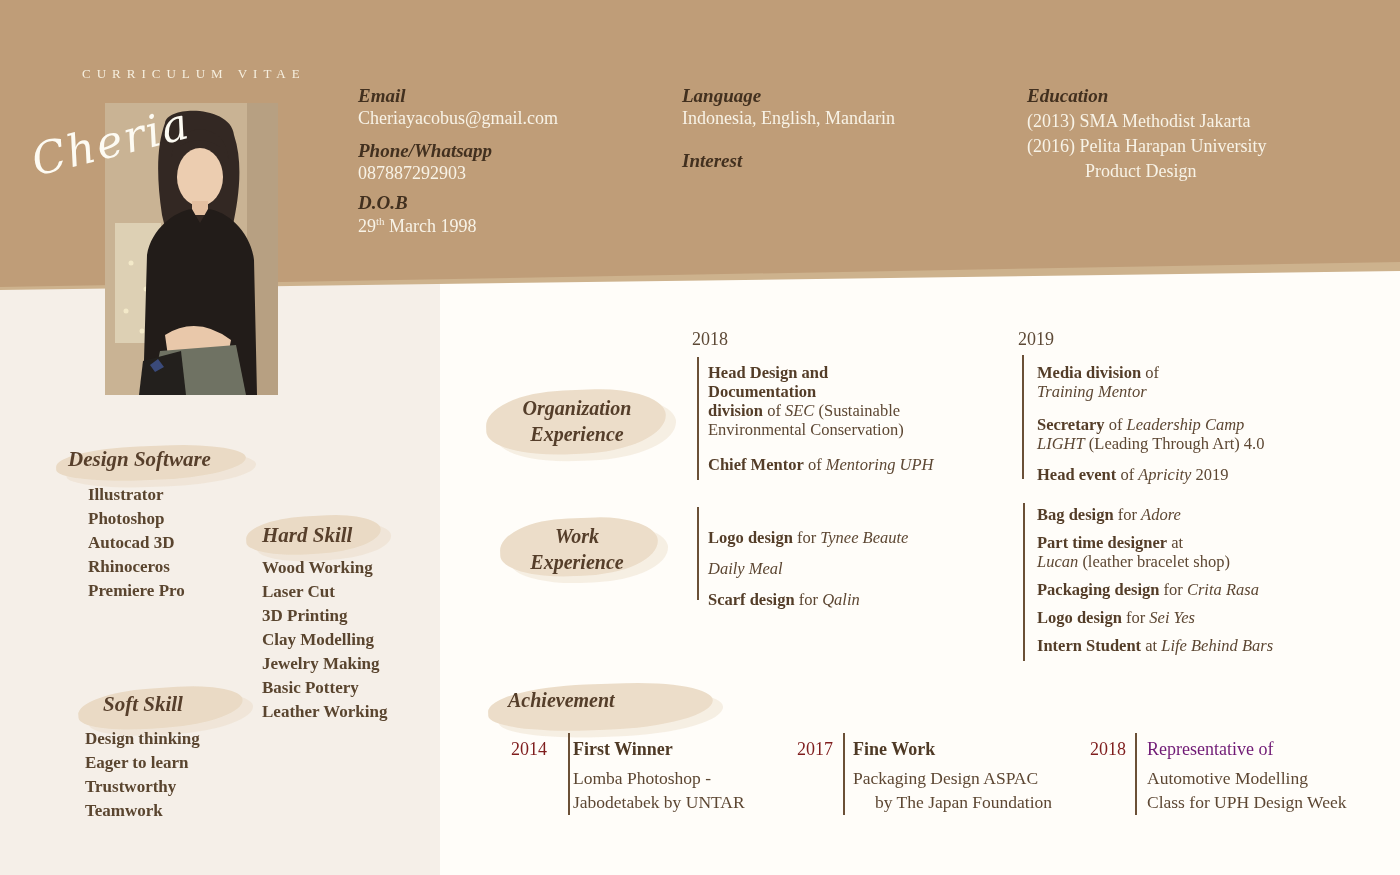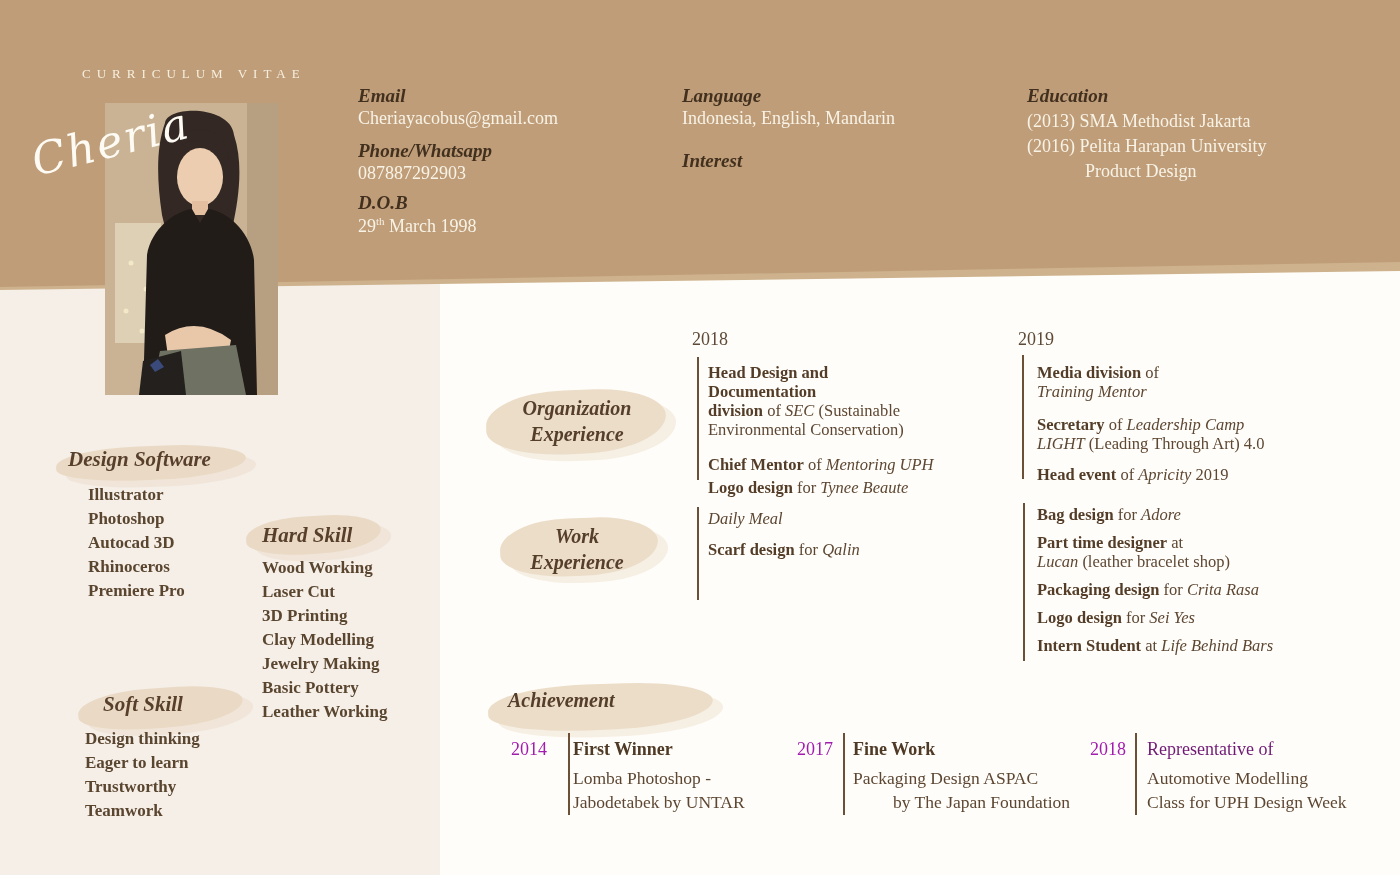--- a/index.html
+++ b/index.html
@@ -29,21 +29,21 @@
         line-height:26px;text-align:center;}
   .ach-title-text{position:absolute;font-weight:700;font-style:italic;font-size:20px;color:#553e2a;}
   .year{position:absolute;font-size:18px;color:#5d4936;}
   .vrule{position:absolute;width:2px;background:#6b5037;}
   .rich-col{position:absolute;font-size:16.5px;line-height:19px;color:#5d4733;}
   .rich{white-space:pre-line;}
   .rich span.b{font-weight:700;color:#543d28;}
   .rich span.i{font-style:italic;}
   .mb16{margin-bottom:16px;font-family:Liberation Serif, serif;}.mb14{margin-bottom:14px;}.mb12{margin-bottom:12px;}.mb9{margin-bottom:9px;}
   .align-right{}
-  .ach-year{position:absolute;font-size:18px;color:#a21caf;}
+  .ach-year{position:absolute;font-size:18px;color:#7f1d1d;}
   .ach-head{position:absolute;font-size:18px;font-weight:700;color:#4f3a26;}
   .ach-head.regular{font-weight:400;color:#701a75;}
   .ach-line{position:absolute;font-size:17.5px;color:#5d4733;}
   .edu-lines div{line-height:25px;}
   .edu-indent{padding-left:58px;}
 </style>
 </head>
 <body>
 
 <div class="page">
@@ -155,21 +155,21 @@
     <div class="rich"><span class="b">Head event</span><span> of </span><span class="i">Apricity</span><span> 2019</span></div>
   </div>
 
   <div class="brush" style="left:500px;top:518px;width:158px;height:58px;transform:rotate(-2deg)"></div>
   <div class="section-title" style="left:492px;top:523px;width:170px">
     <div>Work</div>
     <div>Experience</div>
   </div>
 
   <div class="vrule" style="left:697px;top:507px;height:93px"></div>
-  <div class="rich-col" style="left:708px;top:478px;width:228px">
+  <div class="rich-col" style="left:708px;top:528px;width:228px">
     <div class="rich mb12"><span class="b">Logo design</span><span> for </span><span class="i">Tynee Beaute</span></div>
     <div class="rich mb12 align-right"><span class="i">Daily Meal</span></div>
     <div class="rich"><span class="b">Scarf design</span><span> for </span><span class="i">Qalin</span></div>
   </div>
 
   <div class="vrule" style="left:1023px;top:503px;height:158px"></div>
   <div class="rich-col" style="left:1037px;top:505px;width:310px">
     <div class="rich mb9"><span class="b">Bag design</span><span> for </span><span class="i">Adore</span></div>
     <div class="rich mb9"><span class="b">Part time designer</span><span> at
 </span><span class="i">Lucan</span><span> (leather bracelet shop)</span></div>
@@ -184,21 +184,21 @@
   <div class="ach-year" style="left:511px;top:739px">2014</div>
   <div class="vrule" style="left:568px;top:733px;height:82px"></div>
   <div class="ach-head" style="left:573px;top:739px">First Winner</div>
   <div class="ach-line" style="left:573px;top:768px">Lomba Photoshop -</div>
   <div class="ach-line" style="left:573px;top:792px">Jabodetabek by UNTAR</div>
 
   <div class="ach-year" style="left:797px;top:739px">2017</div>
   <div class="vrule" style="left:843px;top:733px;height:82px"></div>
   <div class="ach-head" style="left:853px;top:739px">Fine Work</div>
   <div class="ach-line" style="left:853px;top:768px">Packaging Design ASPAC</div>
-  <div class="ach-line" style="left:893px;top:792px">by The Japan Foundation</div>
+  <div class="ach-line" style="left:875px;top:792px">by The Japan Foundation</div>
 
   <div class="ach-year" style="left:1090px;top:739px">2018</div>
   <div class="vrule" style="left:1135px;top:733px;height:82px"></div>
   <div class="ach-head regular" style="left:1147px;top:739px">Representative of</div>
   <div class="ach-line" style="left:1147px;top:768px">Automotive Modelling</div>
   <div class="ach-line" style="left:1147px;top:792px">Class for UPH Design Week</div>
 
 </div>
 
 </body></html>

